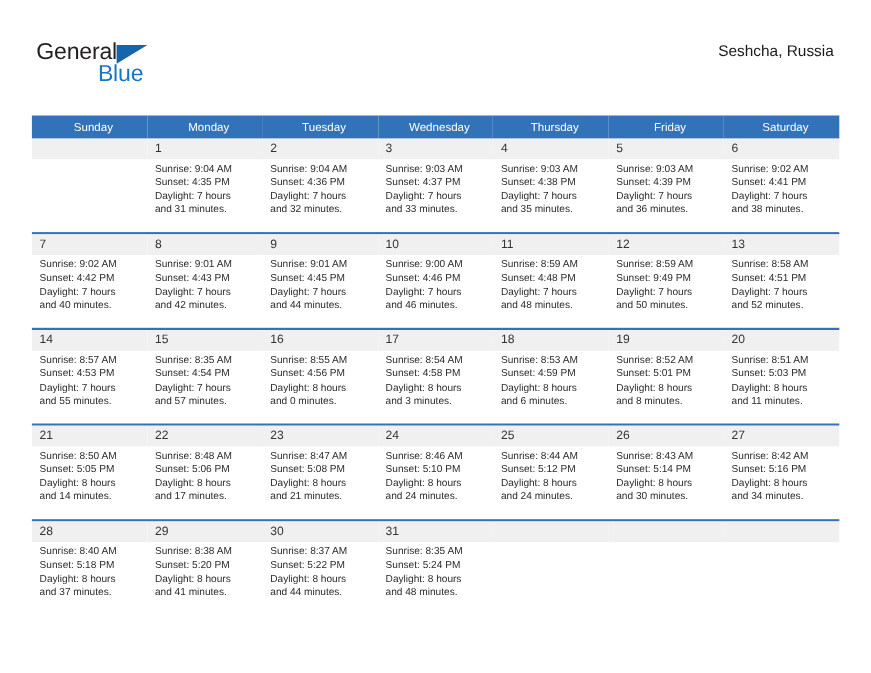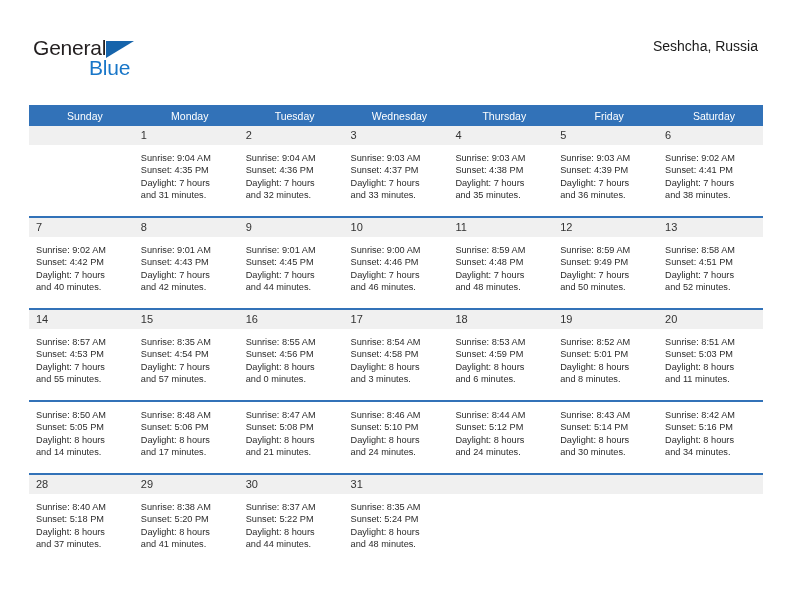--- a/index.html
+++ b/index.html
@@ -112,21 +112,21 @@
     height: 13px;
     vertical-align: top;
     border: 0;
   }
   .daynum-row td.empty { background: #f0f0f0; }
 
   .info-row td {
     background: #ffffff;
     font-size: 9.2px;
     color: #2b2b2b;
-    padding: 7px 6px 6px 7px;
+    padding: 2px 6px 6px 7px;
     vertical-align: top;
     line-height: 12.4px;
     border: 0;
     height: 58px;
   }
   .info-row.last td { border-bottom: 0; }
   .week-sep td {
     padding: 0;
     height: 2px;
     background: #3272b8;
@@ -330,20 +330,29 @@
           <td>
             <span class="cell-line">Sunrise: 8:51 AM</span>
             <span class="cell-line">Sunset: 5:03 PM</span>
             <span class="cell-line">Daylight: 8 hours</span>
             <span class="cell-line">and 11 minutes.</span>
           </td>
         </tr>
         <tr class="week-sep">
           <td colspan="7"></td>
         </tr>
+        <tr class="daynum-row">
+          <td>21</td>
+          <td>22</td>
+          <td>23</td>
+          <td>24</td>
+          <td>25</td>
+          <td>26</td>
+          <td>27</td>
+        </tr>
         <tr class="info-row">
           <td>
             <span class="cell-line">Sunrise: 8:50 AM</span>
             <span class="cell-line">Sunset: 5:05 PM</span>
             <span class="cell-line">Daylight: 8 hours</span>
             <span class="cell-line">and 14 minutes.</span>
           </td>
           <td>
             <span class="cell-line">Sunrise: 8:48 AM</span>
             <span class="cell-line">Sunset: 5:06 PM</span>

